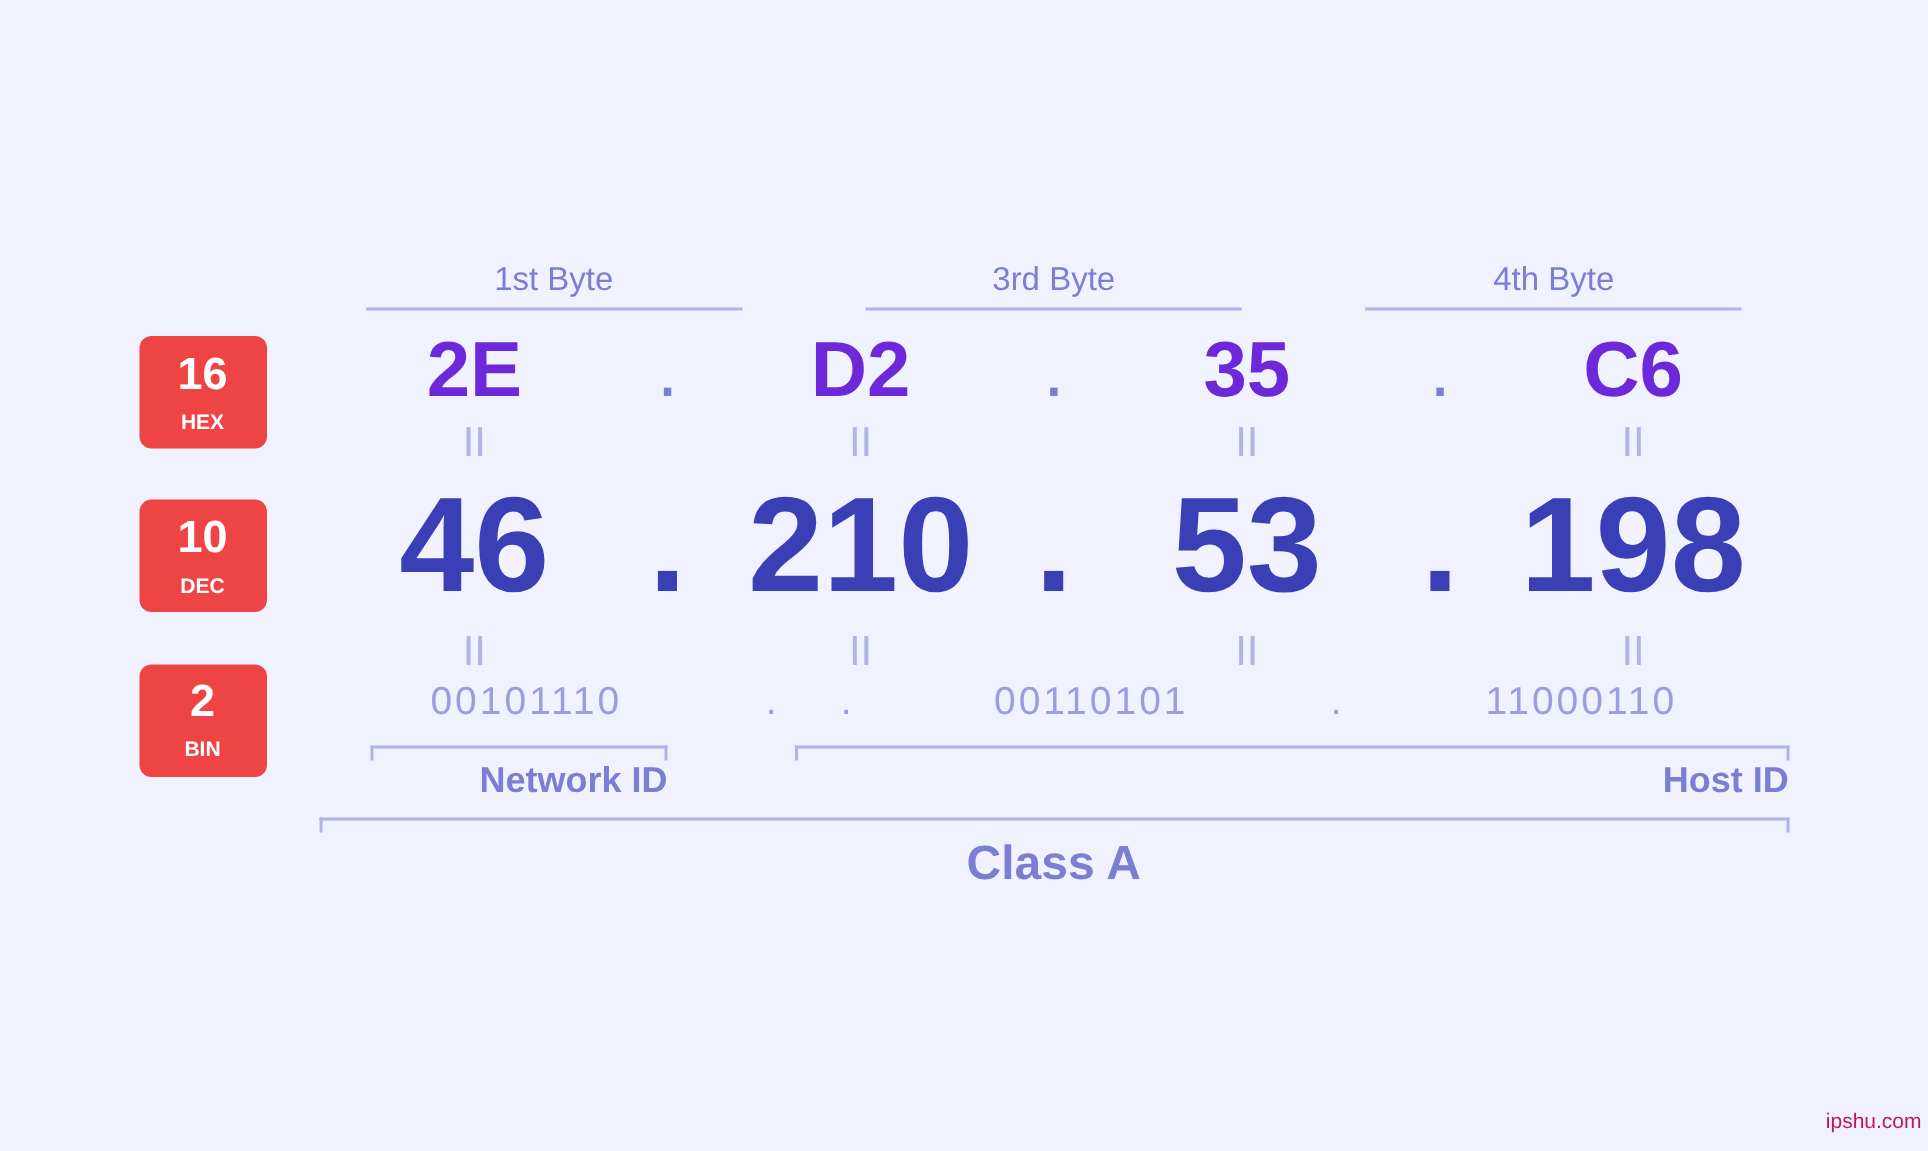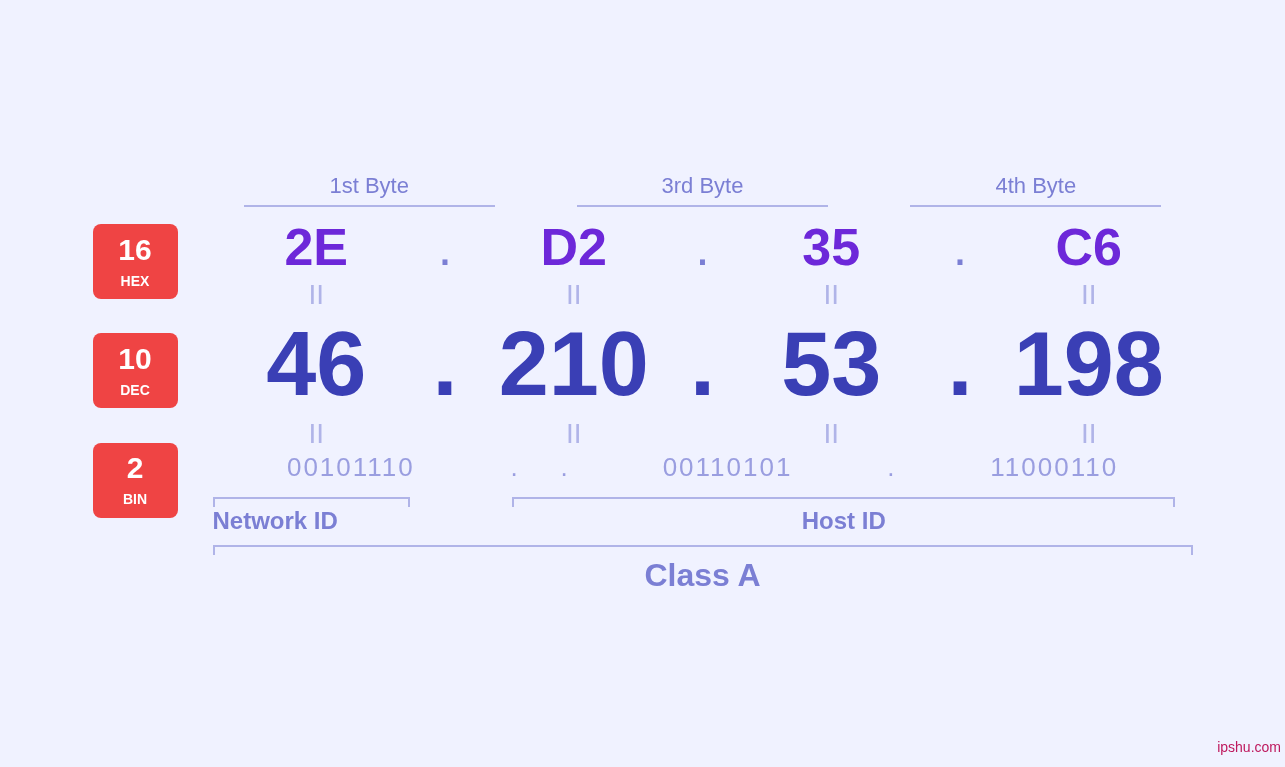--- a/index.html
+++ b/index.html
@@ -318,31 +318,31 @@
         <div class="dot-cell">
           <span class="dot-bin">.</span>
         </div>
         <div class="byte-cell">
           <span class="bin-value">11000110</span>
         </div>
       </div>
 
       <div style="display:flex; width:100%; margin-top:4px;">
 
-        <div style="flex:1; display:flex; flex-direction:column; align-items:flex-start;">
+        <div style="flex:1; display:flex; flex-direction:column; align-items:flex-end;">
           <div style="width:85%; height:2px; background:#b0b4e8; position:relative;">
             <div style="position:absolute; left:0; top:0; width:2px; height:10px; background:#b0b4e8;"></div>
             <div style="position:absolute; right:0; top:0; width:2px; height:10px; background:#b0b4e8;"></div>
           </div>
           <span class="bracket-label">Network ID</span>
         </div>
 
         <div style="width:50px;"></div>
 
-        <div style="flex:3; display:flex; flex-direction:column; align-items:center;">
+        <div style="flex:3; display:flex; flex-direction:column; align-items:flex-end;">
           <div style="width:95%; height:2px; background:#b0b4e8; position:relative;">
             <div style="position:absolute; left:0; top:0; width:2px; height:10px; background:#b0b4e8;"></div>
             <div style="position:absolute; right:0; top:0; width:2px; height:10px; background:#b0b4e8;"></div>
           </div>
           <span class="bracket-label">Host ID</span>
         </div>
       </div>
 
     </div>
   </div>

